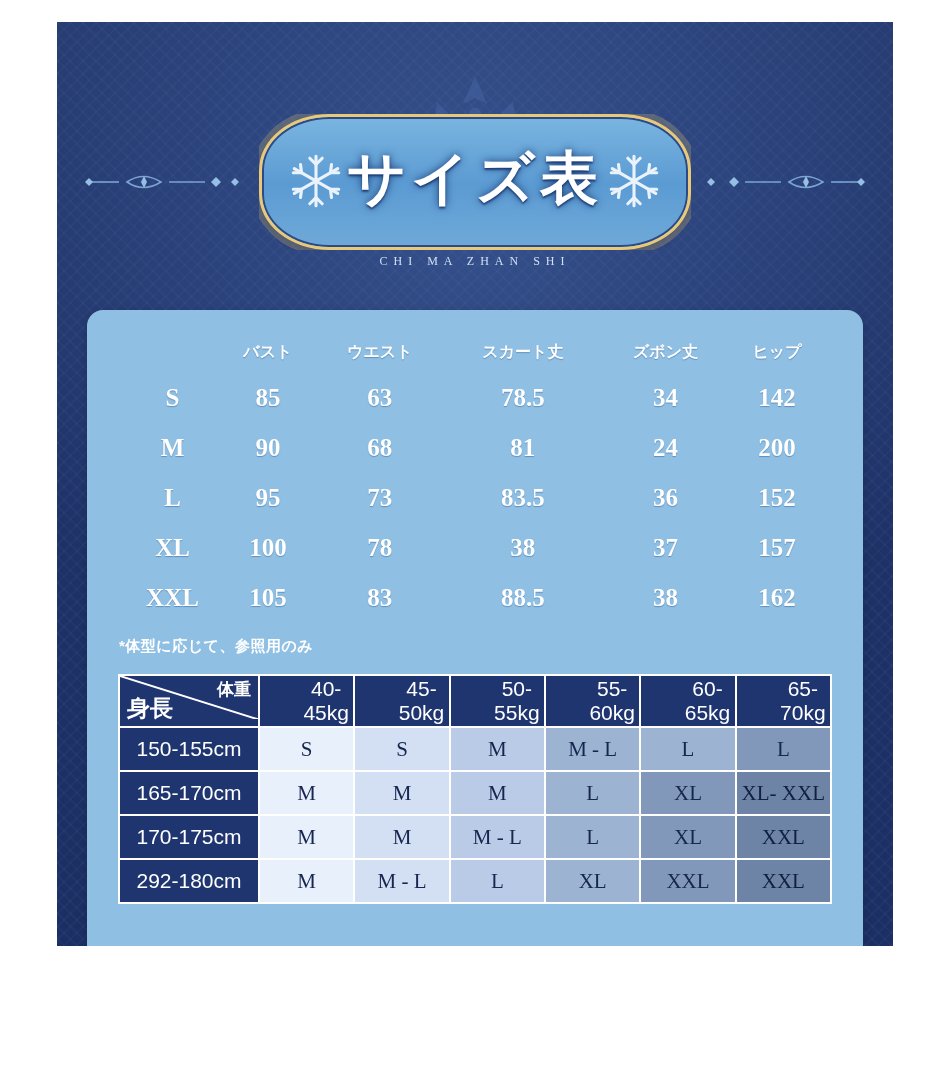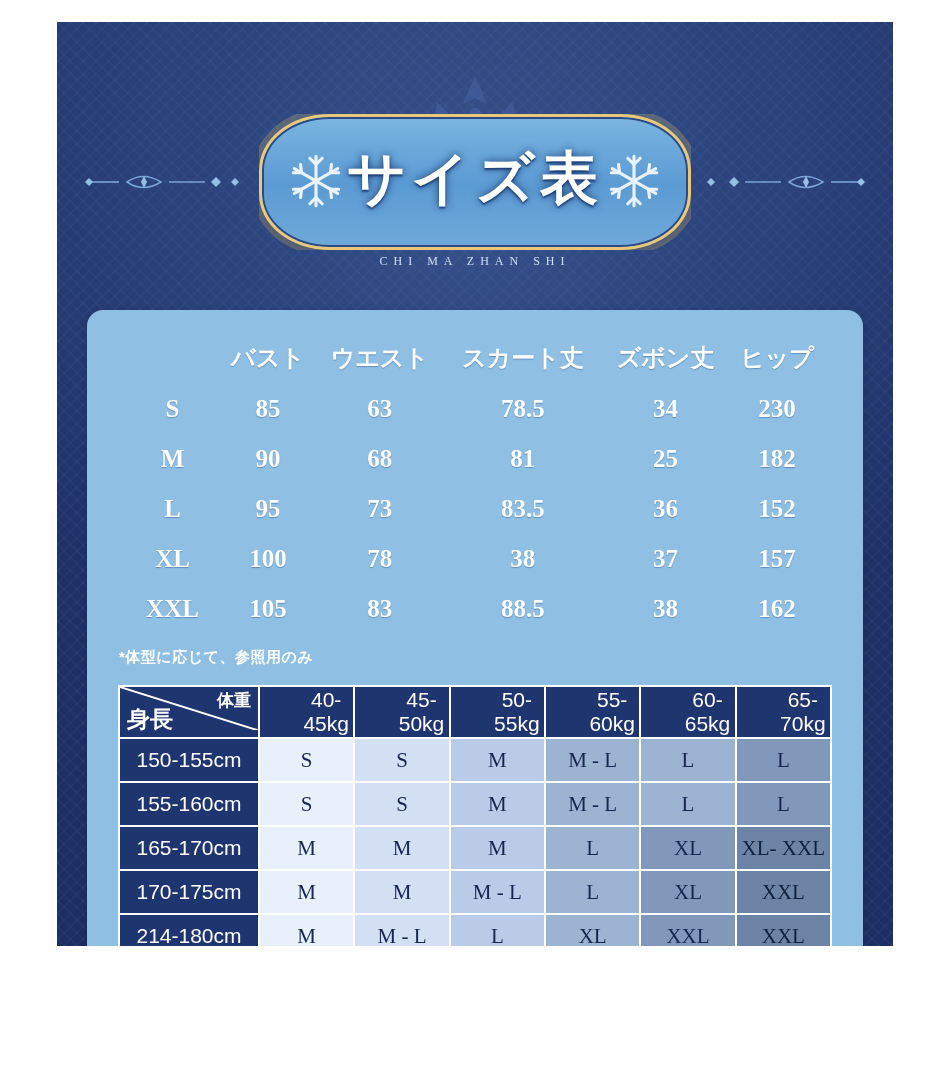--- a/index.html
+++ b/index.html
@@ -143,21 +143,21 @@
     border-collapse: collapse;
     color: #ffffff;
     font-size: 25px;
     font-weight: bold;
     text-align: center;
     font-family: "Liberation Serif", serif;
   }
   table.size-table th {
     font-weight: bold;
     padding: 6px 0 10px 0;
-    font-size: 24px;
+    font-size: 16px;
     text-shadow: 0 1px 1px rgba(40,80,140,0.45);
   }
   table.size-table td {
     padding: 11px 0;
     text-shadow: 0 1px 1px rgba(40,80,140,0.45);
   }
   table.size-table .col-size { width: 95px; }
   .note {
     margin: 14px 0 18px 32px;
     color: #ffffff;
@@ -319,29 +319,29 @@
             <th>ヒップ</th>
           </tr>
         </thead>
         <tbody>
           <tr>
             <td>S</td>
             <td>85</td>
             <td>63</td>
             <td>78.5</td>
             <td>34</td>
-            <td>230</td>
+            <td>142</td>
           </tr>
           <tr>
             <td>M</td>
             <td>90</td>
             <td>68</td>
             <td>81</td>
-            <td>25</td>
-            <td>182</td>
+            <td>24</td>
+            <td>200</td>
           </tr>
           <tr>
             <td>L</td>
             <td>95</td>
             <td>73</td>
             <td>83.5</td>
             <td>36</td>
             <td>152</td>
           </tr>
           <tr>
@@ -388,48 +388,39 @@
             <tr>
               <td class="rhead">150-155cm</td>
               <td class="c0">S</td>
               <td class="c1">S</td>
               <td class="c2">M</td>
               <td class="c3">M - L</td>
               <td class="c3">L</td>
               <td class="c4">L</td>
             </tr>
             <tr>
-              <td class="rhead">155-160cm</td>
-              <td class="c0">S</td>
-              <td class="c1">S</td>
-              <td class="c2">M</td>
-              <td class="c3">M - L</td>
-              <td class="c3">L</td>
-              <td class="c4">L</td>
-            </tr>
-            <tr>
               <td class="rhead">165-170cm</td>
               <td class="c0">M</td>
               <td class="c1">M</td>
               <td class="c2">M</td>
               <td class="c3">L</td>
               <td class="c4">XL</td>
               <td class="c5">XL- XXL</td>
             </tr>
             <tr>
               <td class="rhead">170-175cm</td>
               <td class="c0">M</td>
               <td class="c1">M</td>
               <td class="c2">M - L</td>
               <td class="c3">L</td>
               <td class="c4">XL</td>
               <td class="c5">XXL</td>
             </tr>
             <tr>
-              <td class="rhead">214-180cm</td>
+              <td class="rhead">292-180cm</td>
               <td class="c0">M</td>
               <td class="c1">M - L</td>
               <td class="c2">L</td>
               <td class="c3">XL</td>
               <td class="c4">XXL</td>
               <td class="c5">XXL</td>
             </tr>
           </tbody>
         </table>
       </div>

